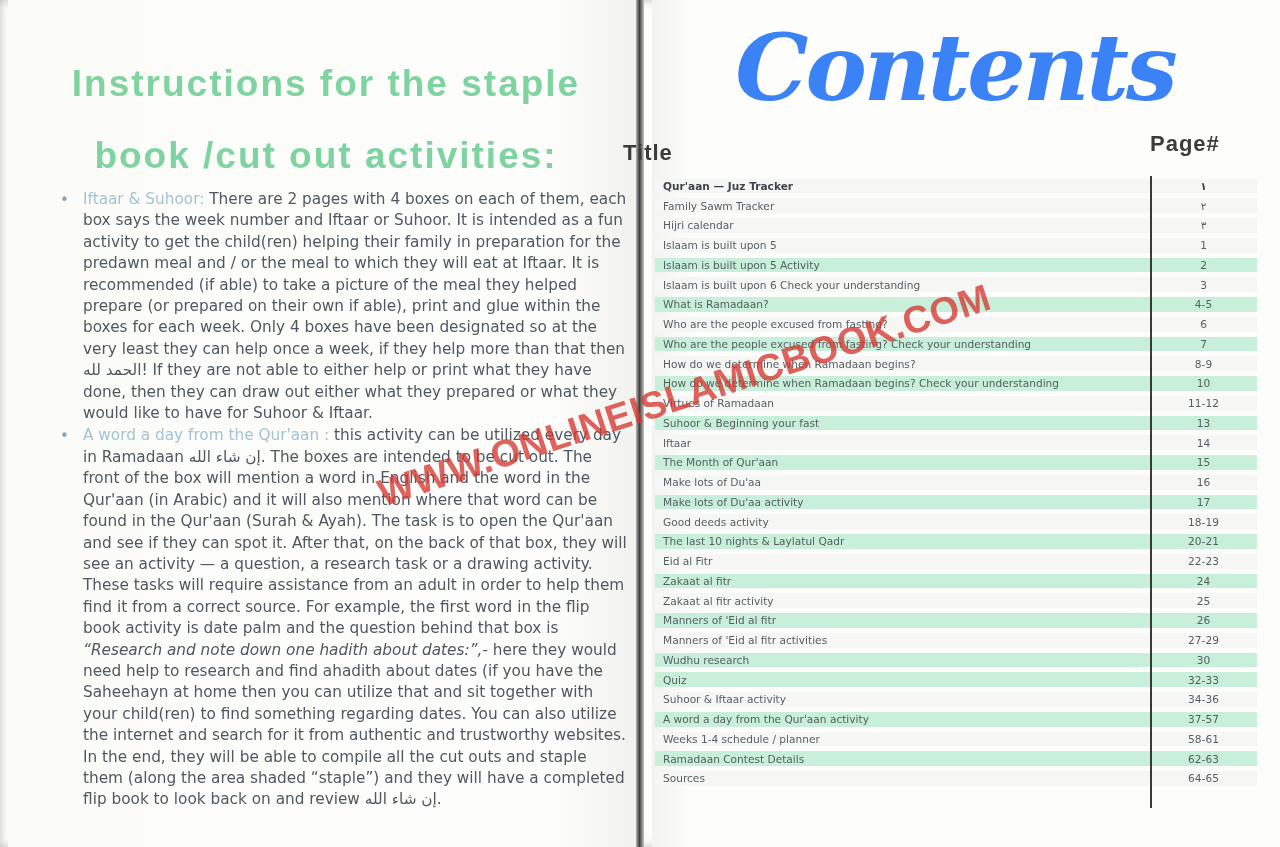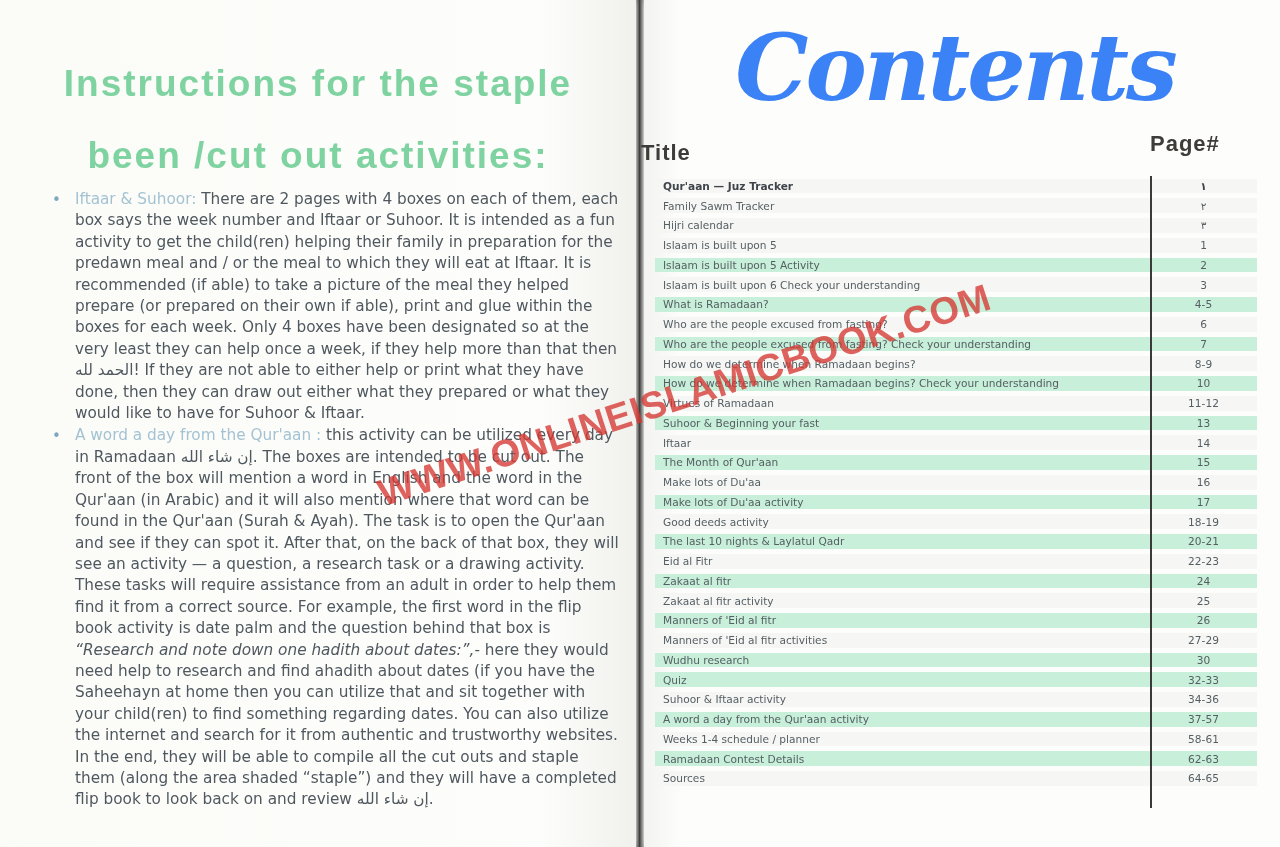--- a/index.html
+++ b/index.html
@@ -3,21 +3,21 @@
 <meta charset="utf-8">
 <style>
   html,body{margin:0;padding:0;background:#888;}
   #scan{
     position:relative;width:1280px;height:847px;overflow:hidden;
     background:#fdfdfb;
     font-family:"DejaVu Sans","Liberation Sans",sans-serif;
     box-shadow:inset 0 0 10px rgba(0,0,0,.25);
   }
   
-  .page{position:absolute;top:0;height:100%;}
+  .page{position:absolute;top:0;height:100%;margin-left:8px;}
   #left-page{left:0;width:636px;background:linear-gradient(90deg,#fbfbf8 0%,#fdfdfb 85%,#f1f1ee 99%);}
   #right-page{left:644px;width:636px;background:linear-gradient(90deg,#f3f3f0 0%,#fdfdfc 6%,#fdfdfc 100%);}
   #spine{position:absolute;top:0;left:636px;width:8px;height:100%;
     background:linear-gradient(90deg,rgba(0,0,0,.25),#3c3c3c 45%,#5a5a5a 55%,rgba(0,0,0,.18));}
   
   #left-title{
     position:absolute;top:48px;left:0;width:636px;text-align:center;
     color:#7fd3a0;font-family:"Liberation Sans",sans-serif;
     font-size:37px;font-weight:bold;letter-spacing:2px;line-height:72px;
   }
@@ -28,21 +28,21 @@
   .lead{color:#a3c3d3;}
   .em{font-style:italic;}
   
   #contents-title{
     position:absolute;top:8px;left:655px;width:600px;text-align:center;
     font-family:"DejaVu Serif","Liberation Serif",serif;
     font-style:italic;font-weight:bold;font-size:92px;line-height:120px;
     color:#3b82f6;letter-spacing:-3px;
   }
   #col-title{
-    position:absolute;top:140px;left:641px;
+    position:absolute;top:140px;left:623px;
     font-family:"Liberation Sans",sans-serif;font-weight:bold;
     font-size:22px;color:#3d3c38;letter-spacing:1px;
   }
   #col-page{
     position:absolute;top:131px;left:1150px;width:108px;
     font-family:"Liberation Sans",sans-serif;font-weight:bold;
     font-size:22px;color:#3d3c38;letter-spacing:1px;
   }
   #toc{position:absolute;top:176px;left:655px;width:602px;}
   .toc-row{
@@ -69,21 +69,21 @@
   }
 </style>
 </head>
 <body>
 
 <div id="scan">
 
   <div class="page" id="left-page">
     <div id="left-title">
       <div>Instructions for the staple</div>
-      <div>been /cut out activities:</div>
+      <div>book /cut out activities:</div>
     </div>
 
     <div id="bullets">
       <div class="bullet">
         <span class="dot">•</span><span class="lead">Iftaar &amp; Suhoor:</span><span> There are 2 pages with 4 boxes on each of them, each box says the week number and Iftaar or Suhoor. It is intended as a fun activity to get the child(ren) helping their family in preparation for the predawn meal and / or the meal to which they will eat at Iftaar. It is recommended (if able) to take a picture of the meal they helped prepare (or prepared on their own if able), print and glue within the boxes for each week. Only 4 boxes have been designated so at the very least they can help once a week, if they help more than that then الحمد لله! If they are not able to either help or print what they have done, then they can draw out either what they prepared or what they would like to have for Suhoor &amp; Iftaar.</span>
       </div>
       <div class="bullet">
         <span class="dot">•</span><span class="lead">A word a day from the Qur'aan :</span><span> this activity can be utilized every day in Ramadaan إن شاء الله. The boxes are intended to be cut out. The front of the box will mention a word in English and the word in the Qur'aan (in Arabic) and it will also mention where that word can be found in the Qur'aan (Surah &amp; Ayah). The task is to open the Qur'aan and see if they can spot it. After that, on the back of that box, they will see an activity — a question, a research task or a drawing activity. These tasks will require assistance from an adult in order to help them find it from a correct source. For example, the first word in the flip book activity is date palm and the question behind that box is </span><span class="em">“Research and note down one hadith about dates:”,</span><span>- here they would need help to research and find ahadith about dates (if you have the Saheehayn at home then you can utilize that and sit together with your child(ren) to find something regarding dates. You can also utilize the internet and search for it from authentic and trustworthy websites. In the end, they will be able to compile all the cut outs and staple them (along the area shaded “staple”) and they will have a completed flip book to look back on and review إن شاء الله.</span>
       </div>
     </div>

